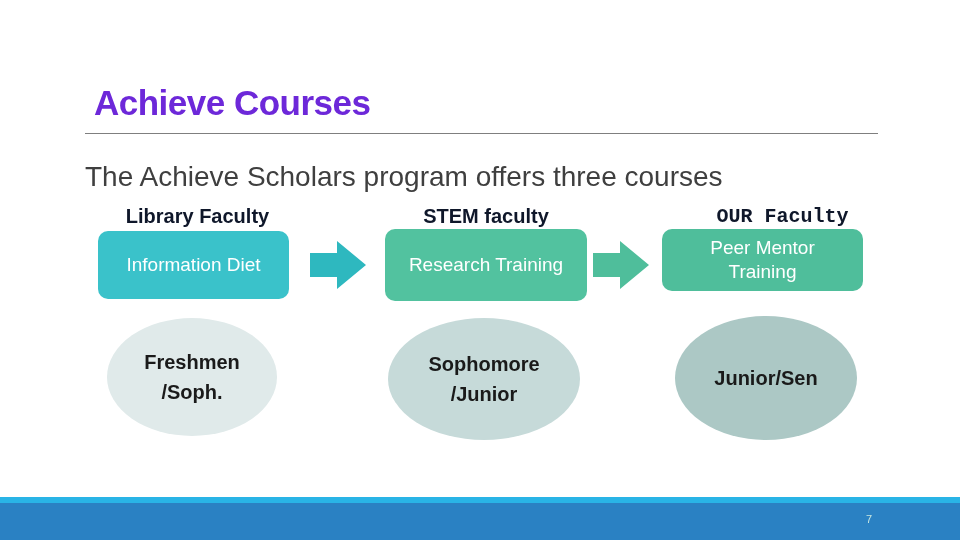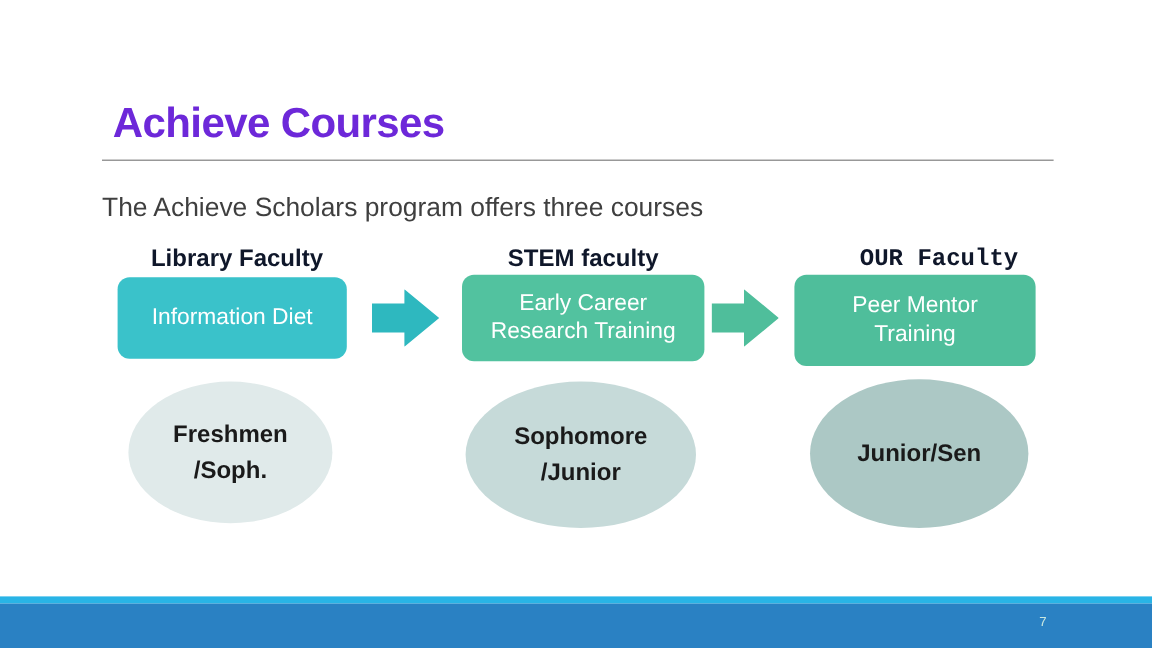--- a/index.html
+++ b/index.html
@@ -12,21 +12,21 @@
     position: absolute; left: 94px; top: 84px;
     font-size: 35px; font-weight: bold; letter-spacing: -0.5px;
     line-height: 1.1;
   }
   .divider {
     position: absolute; left: 85px; top: 133px;
     width: 793px; height: 1px;
   }
   .subtitle {
     position: absolute; left: 85px; top: 160px;
-    font-size: 22px; line-height: 1.2;
+    font-size: 28px; line-height: 1.2;
   }
 
   .col-header {
     position: absolute; top: 205px;
     font-size: 20px; font-weight: bold; color: #0f172a;
     text-align: center; line-height: 1.15;
   }
   .h1 { left: 98px;  width: 199px; }
   .h2 { left: 385px; width: 202px; }
   .h3 { left: 682px; width: 201px; font-family: Liberation Mono, monospace; }
@@ -34,21 +34,21 @@
   .box {
     position: absolute;
     border-radius: 10px;
     display: flex; flex-direction: column;
     align-items: center; justify-content: center;
     color: #ffffff; font-size: 19px; line-height: 1.25;
     text-align: center;
   }
   .b1 { left: 98px;  top: 231px; width: 191px; height: 68px; }
   .b2 { left: 385px; top: 229px; width: 202px; height: 72px; }
-  .b3 { left: 662px; top: 229px; width: 201px; height: 76px; }
+  .b3 { left: 662px; top: 229px; width: 201px; height: 62px; }
 
   .arrow { position: absolute; top: 241px; width: 56px; height: 48px; }
   .a1 { left: 310px; }
   .a2 { left: 593px; }
 
   .ellipse {
     position: absolute; border-radius: 50%;
     display: flex; flex-direction: column;
     align-items: center; justify-content: center;
     font-size: 20px; font-weight: bold; color: #1a1a1a;
@@ -77,21 +77,20 @@
   <p class="subtitle" style="color: rgb(63, 63, 63);">The Achieve Scholars program offers three courses</p>
 
   <div class="col-header h1">Library Faculty</div>
   <div class="col-header h2">STEM faculty</div>
   <div class="col-header h3">OUR Faculty</div>
 
   <div class="box b1" style="background-color: rgb(58, 194, 202);">
     <span>Information Diet</span>
   </div>
   <div class="box b2" style="background-color: rgb(82, 194, 159);">
-    <span>Early Career</span>
     <span>Research Training</span>
   </div>
   <div class="box b3" style="background-color: rgb(79, 190, 155);">
     <span>Peer Mentor</span>
     <span>Training</span>
   </div>
 
   <svg class="arrow a1" viewBox="0 0 56 48">
     <polygon points="0,12 27,12 27,0 56,24 27,48 27,36 0,36" fill="#2EB8BF"></polygon>
   </svg>

